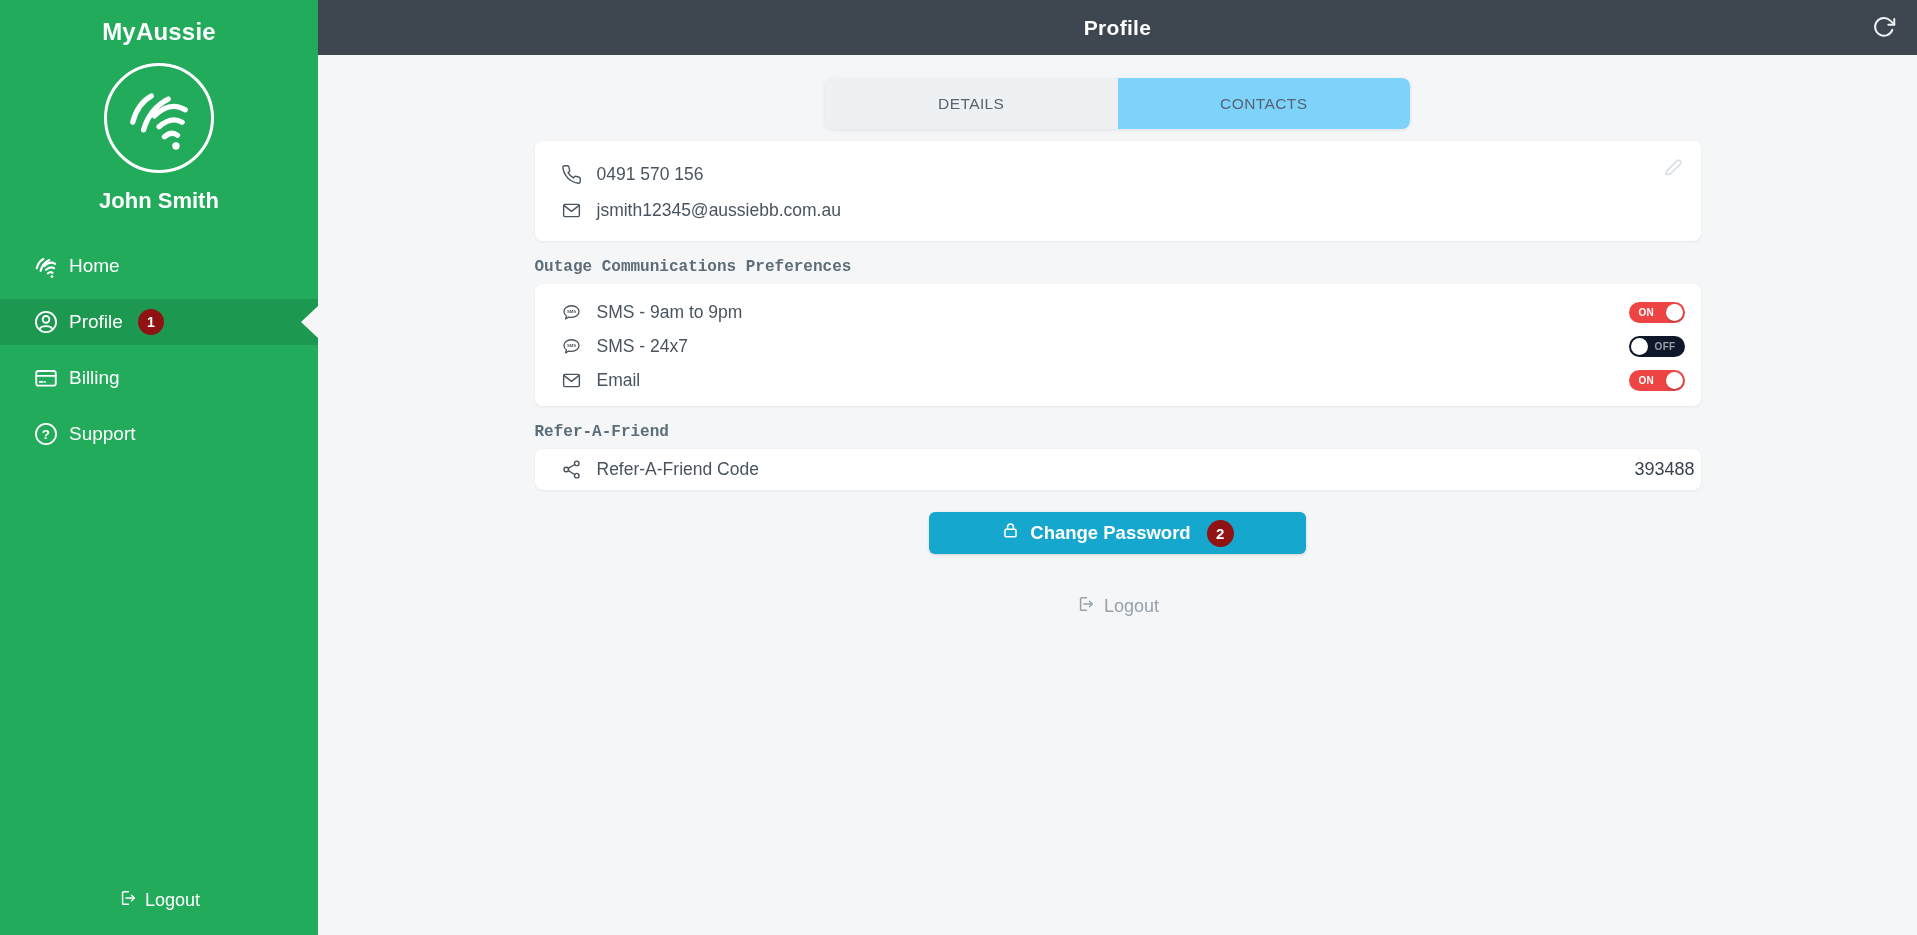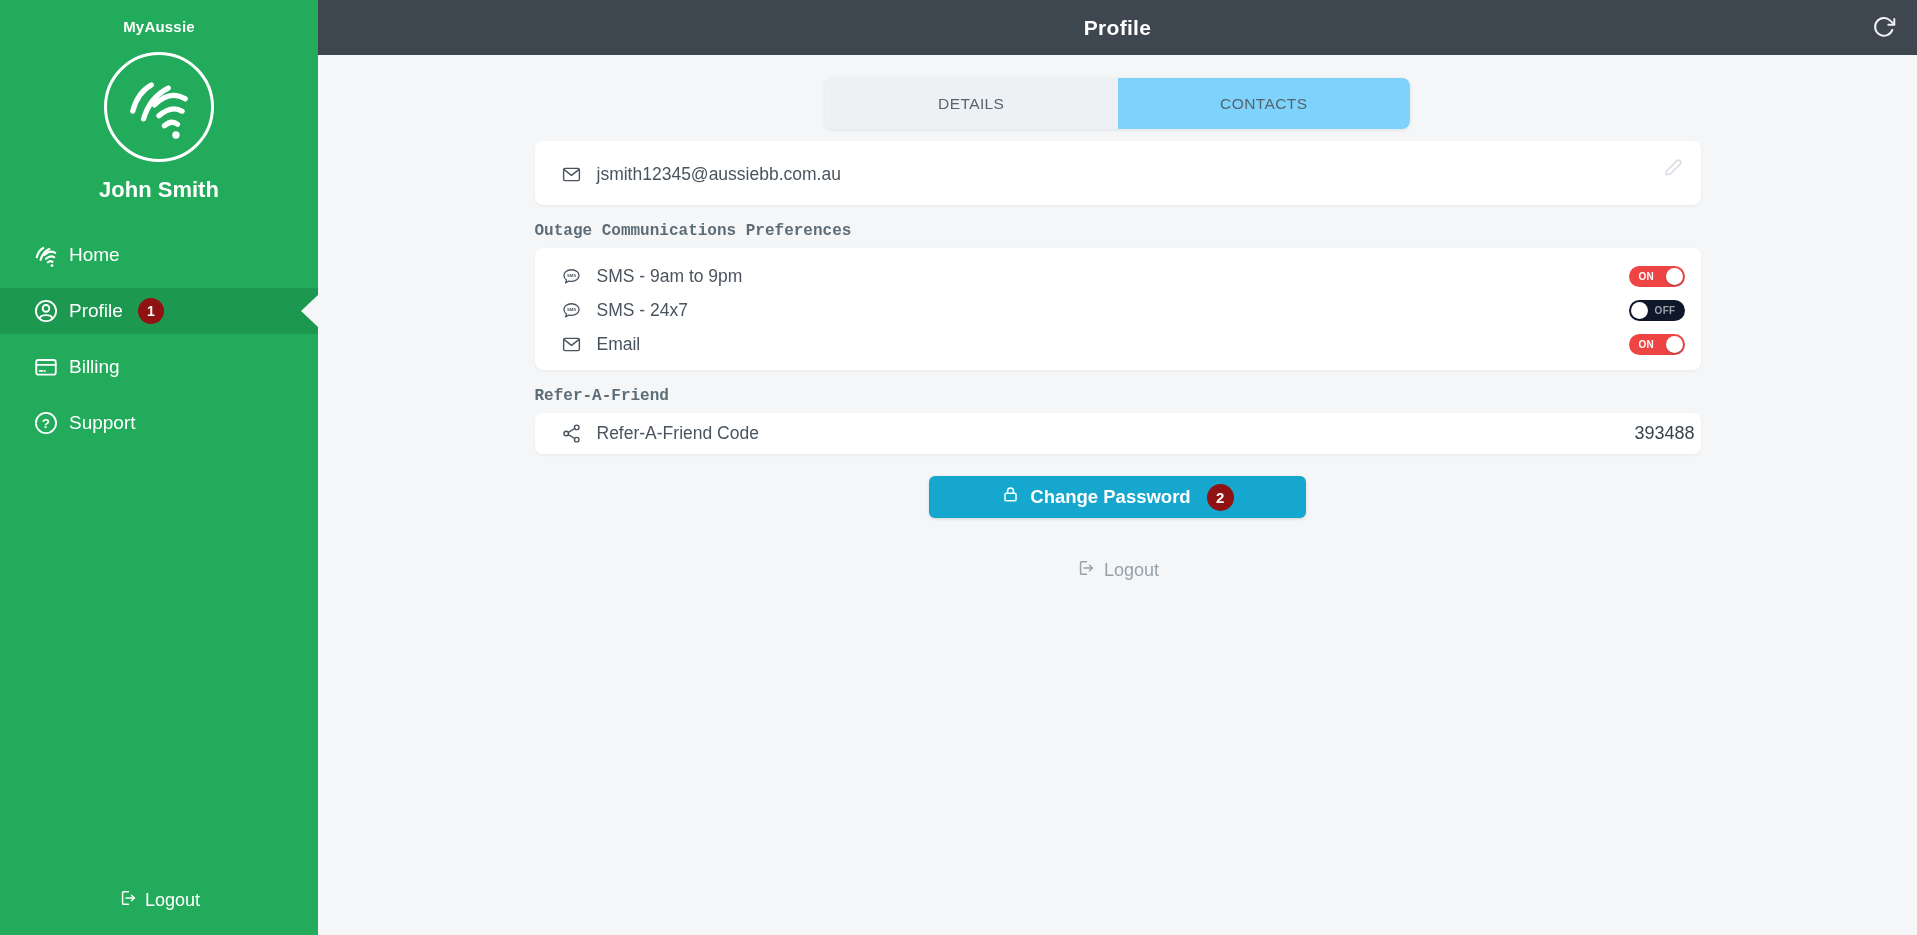--- a/index.html
+++ b/index.html
@@ -2,21 +2,21 @@
 <html><head>
 <meta charset="utf-8">
 <style>
   * { margin:0; padding:0; box-sizing:border-box; }
   html,body { width:1917px; height:935px; overflow:hidden;
     font-family:"Liberation Sans", sans-serif; background:#f5f6f7; }
 
   
   .sidebar { position:absolute; left:0; top:0; width:318px; height:935px;
     background:#21ab5a; color:#fff; z-index:3; }
-  .brand { text-align:center; padding-top:18px; font-size:15px; font-weight:700; letter-spacing:.2px; }
+  .brand { text-align:center; padding-top:18px; font-size:24px; font-weight:700; letter-spacing:.2px; }
   .avatar { width:110px; height:110px; border:3px solid #fff; border-radius:50%;
     margin:17px auto 0; display:flex; align-items:center; justify-content:center; }
   .avatar svg { width:74px; height:74px; }
   .username { text-align:center; margin-top:15px; font-size:22px; font-weight:700; }
   nav { margin-top:29px; }
   .nav-item { position:relative; height:46px; margin-bottom:10px; display:flex;
     align-items:center; padding-left:32px; cursor:pointer; font-size:19px; }
   .nav-item .nicon { width:28px; height:28px; display:flex; align-items:center; justify-content:center; margin-right:9px; }
   .nav-item .nicon svg { width:26px; height:26px; }
   .nav-item.active { background:#1d9850; }
@@ -199,20 +199,28 @@
 
   <div class="tabs">
     <div class="tab">DETAILS</div>
     <div class="tab active">CONTACTS</div>
   </div>
 
   <section class="card card-contacts">
     <div class="info-row">
       <span class="ricon">
         <svg viewBox="0 0 24 24" fill="none" stroke="currentColor" stroke-width="1.6" stroke-linecap="round" stroke-linejoin="round">
+          <path d="M22 16.92v3a2 2 0 0 1-2.18 2 19.79 19.79 0 0 1-8.63-3.07 19.5 19.5 0 0 1-6-6A19.79 19.79 0 0 1 2.12 4.18 2 2 0 0 1 4.11 2h3a2 2 0 0 1 2 1.72c.13.96.37 1.9.7 2.81a2 2 0 0 1-.45 2.11L8.09 9.91a16 16 0 0 0 6 6l1.27-1.27a2 2 0 0 1 2.11-.45c.91.33 1.85.57 2.81.7A2 2 0 0 1 22 16.92z"></path>
+        </svg>
+      </span>
+      <span>0491 570 156</span>
+    </div>
+    <div class="info-row">
+      <span class="ricon">
+        <svg viewBox="0 0 24 24" fill="none" stroke="currentColor" stroke-width="1.6" stroke-linecap="round" stroke-linejoin="round">
           <rect x="3" y="5" width="18" height="14" rx="1.5"></rect>
           <polyline points="3.6,6.4 12,13 20.4,6.4"></polyline>
         </svg>
       </span>
       <span>jsmith12345@aussiebb.com.au</span>
     </div>
     <div class="edit-pencil">
       <svg viewBox="0 0 24 24" fill="none" stroke="currentColor" stroke-width="1.7" stroke-linejoin="round">
         <path d="M4 20.2 L4.9 16.7 L15.8 5.8 a1.9 1.9 0 0 1 2.7 0 l0.7 0.7 a1.9 1.9 0 0 1 0 2.7 L8.3 20.1 Z"></path>
       </svg>

